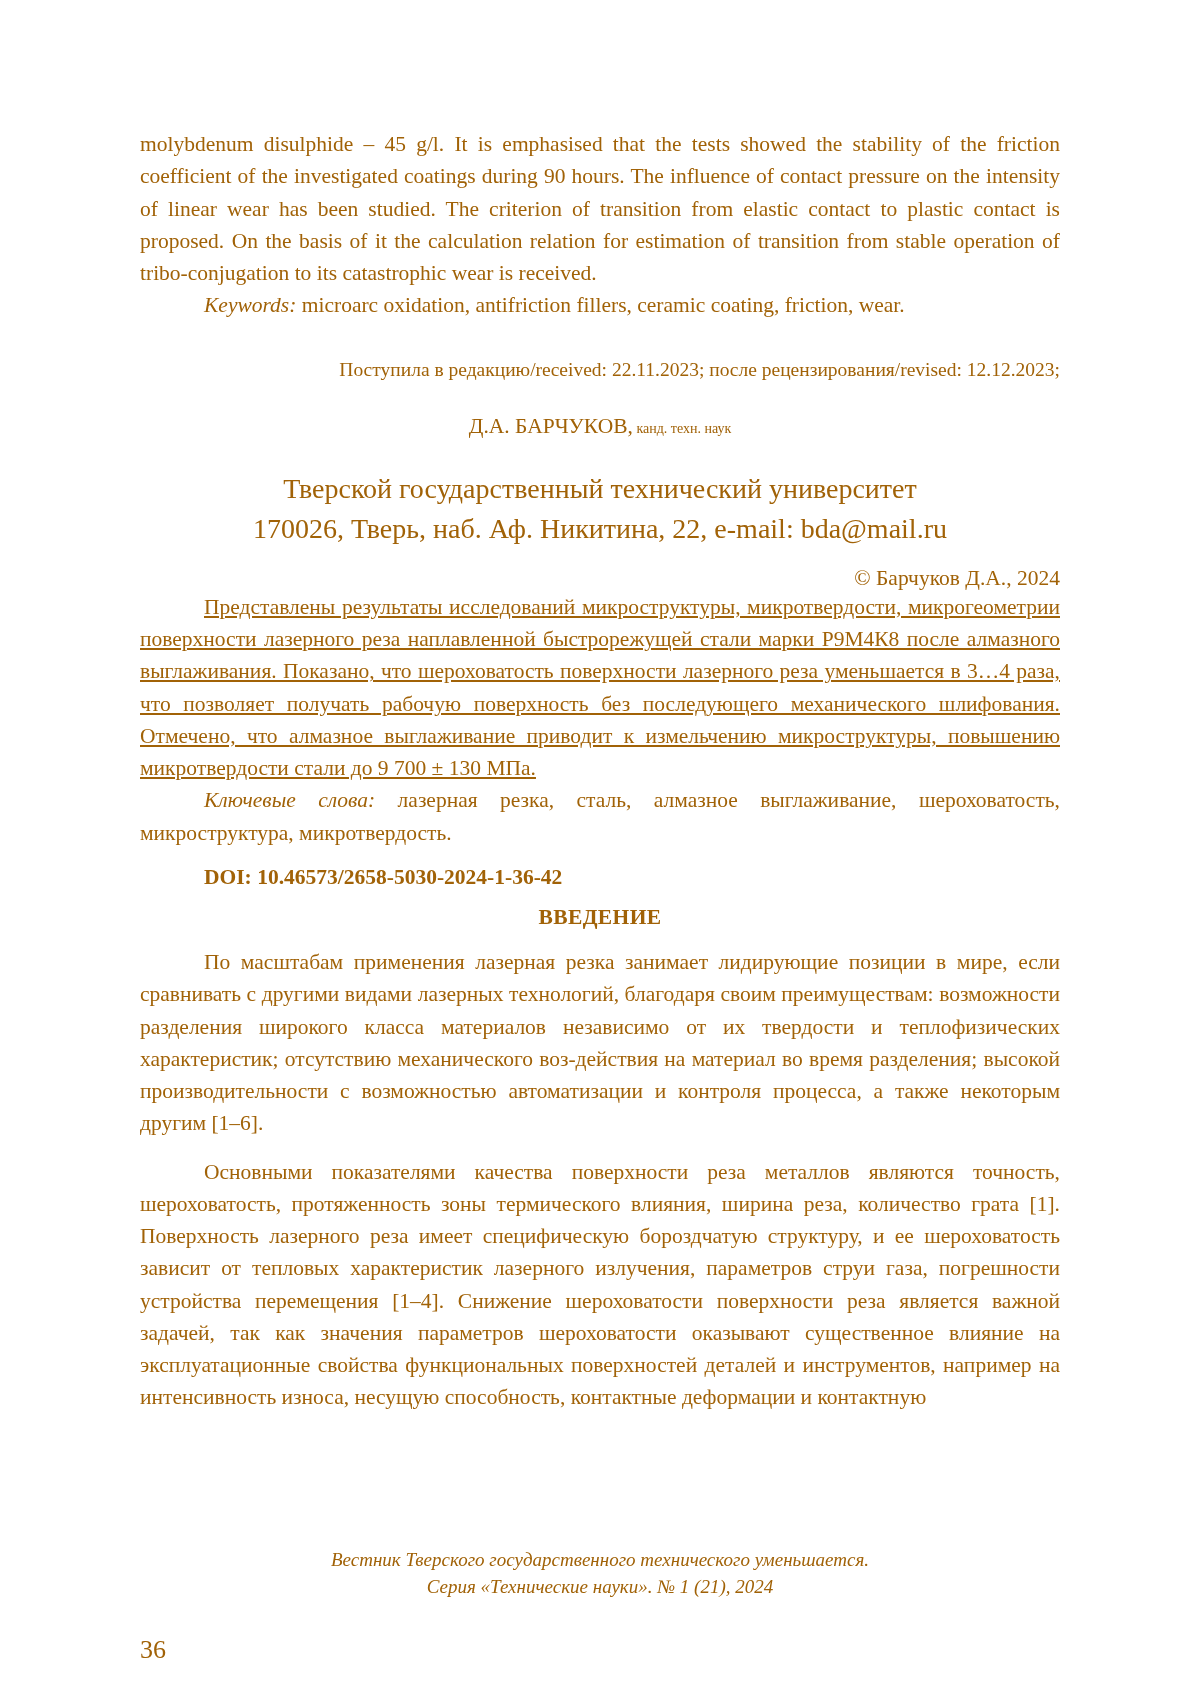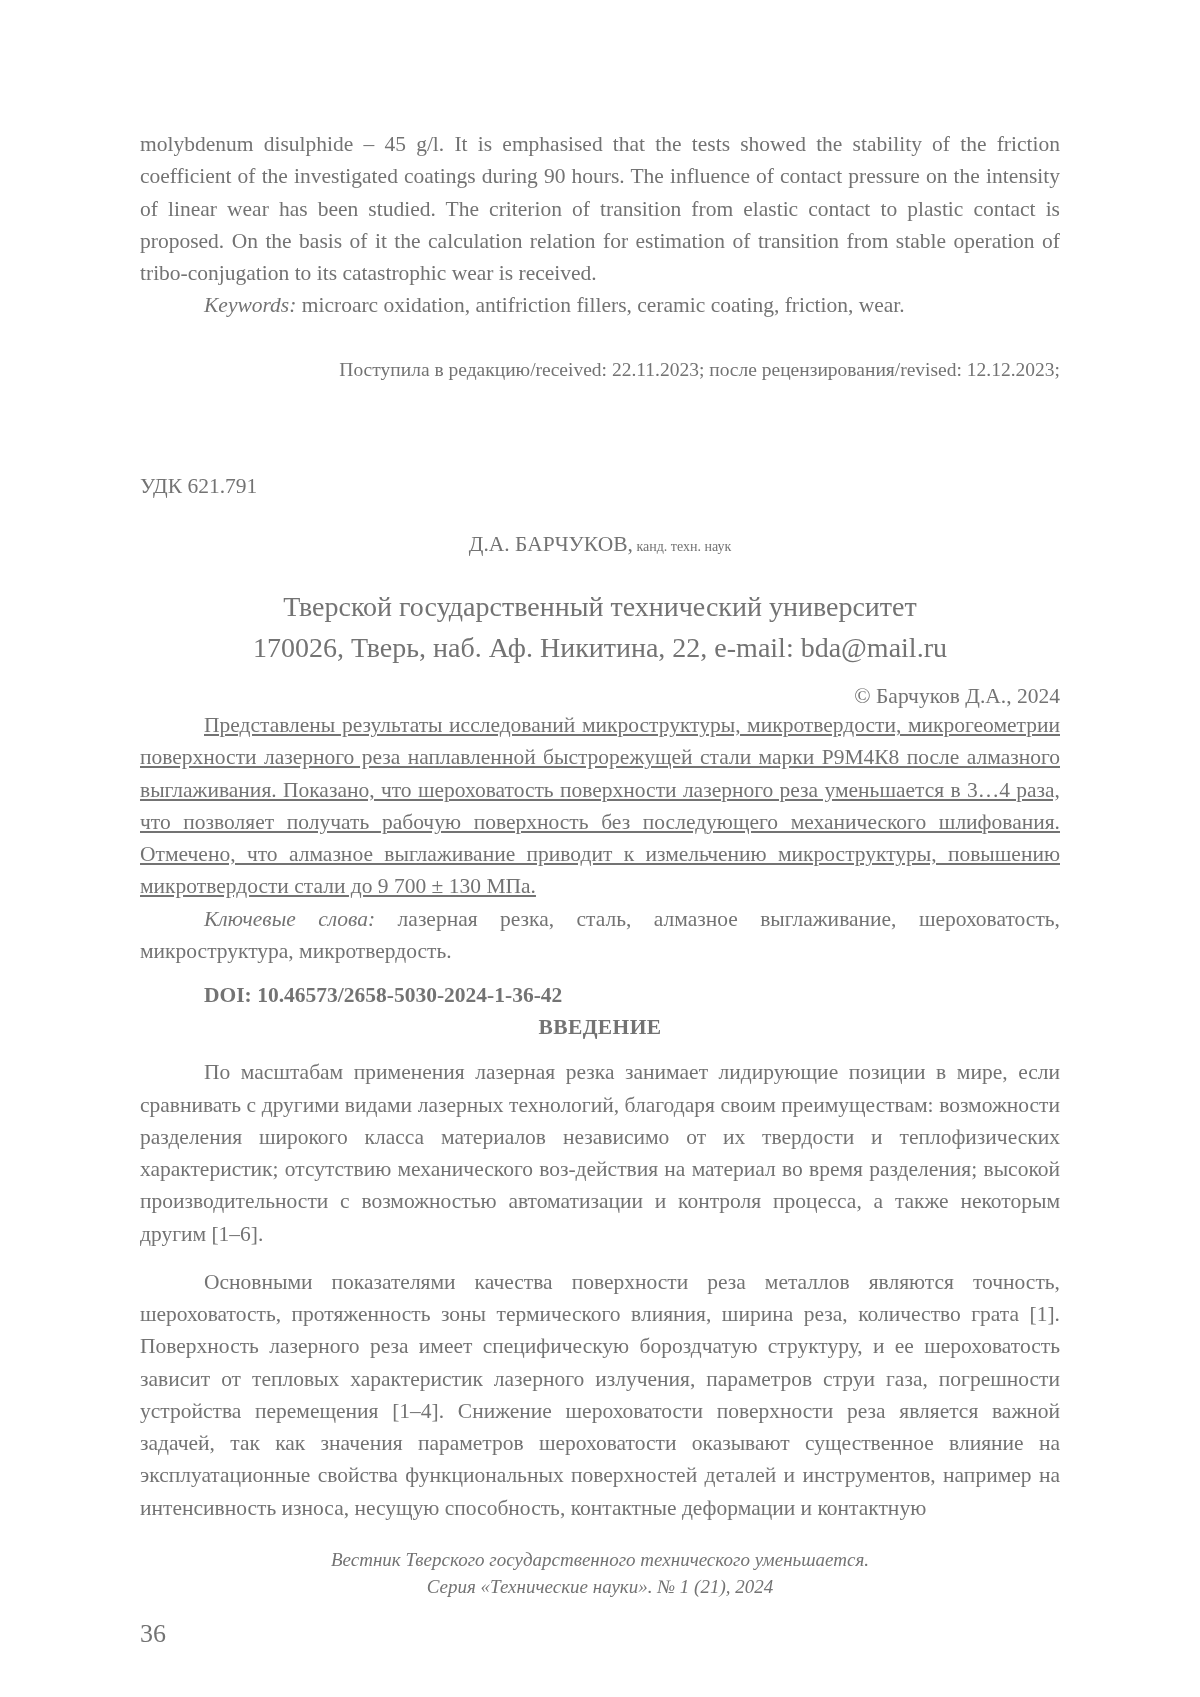--- a/index.html
+++ b/index.html
@@ -6,21 +6,21 @@
     margin: 0;
     padding: 0;
     background: #ffffff;
   }
   .page {
     width: 1200px;
     height: 1697px;
     position: relative;
     background: #ffffff;
     font-family: "Liberation Serif", serif;
-    color: #737373;
+    color: #a16207;
     box-sizing: border-box;
     overflow: hidden;
   }
   .content {
     position: absolute;
     left: 140px;
     right: 140px;
     top: 128px;
   }
   p {
@@ -87,21 +87,21 @@
   .keywords-ru {
     text-indent: 64px;
   }
   .doi {
     margin-top: 12px;
     text-indent: 64px;
     font-weight: bold;
     font-size: 21.5px;
   }
   .section-heading {
-    margin-top: 4px;
+    margin-top: 12px;
     font-size: 21.5px;
     font-weight: bold;
     text-align: center;
     letter-spacing: 0.4px;
   }
   .body-para {
     margin-top: 16px;
   }
   .footer {
     position: absolute;
@@ -109,39 +109,38 @@
     right: 140px;
     bottom: 96px;
     text-align: center;
     font-style: italic;
     font-size: 19px;
     line-height: 1.45;
   }
   .page-number {
     position: absolute;
     left: 140px;
-    bottom: 48px;
+    bottom: 32px;
     font-size: 26px;
   }
 </style>
 </head>
 <body>
 
 <div class="page">
   <div class="content">
 
     <p class="abstract-en">molybdenum disulphide – 45 g/l. It is emphasised that the tests showed the stability of the friction coefficient of the investigated coatings during 90 hours. The influence of contact pressure on the intensity of linear wear has been studied. The criterion of transition from elastic contact to plastic contact is proposed. On the basis of it the calculation relation for estimation of transition from stable operation of tribo-conjugation to its catastrophic wear is received.</p>
 
     <p class="keywords-en"><span class="kw-label">Keywords:</span><span> microarc oxidation, antifriction fillers, ceramic coating, friction, wear.</span></p>
 
     <div class="dates">
       <div>Поступила в редакцию/received: 22.11.2023; после рецензирования/revised: 12.12.2023;</div>
     </div>
 
-    <p class="udk">УДК 621.791</p>
 
 
     <div class="author"><span>Д.А. БАРЧУКОВ,</span><span class="degree"> канд. техн. наук</span></div>
 
     <div class="affiliation">
       <div>Тверской государственный технический университет</div>
       <div>170026, Тверь, наб. Аф. Никитина, 22, e-mail: bda@mail.ru</div>
     </div>
 
     <div class="copyright">© Барчуков Д.А., 2024</div>

